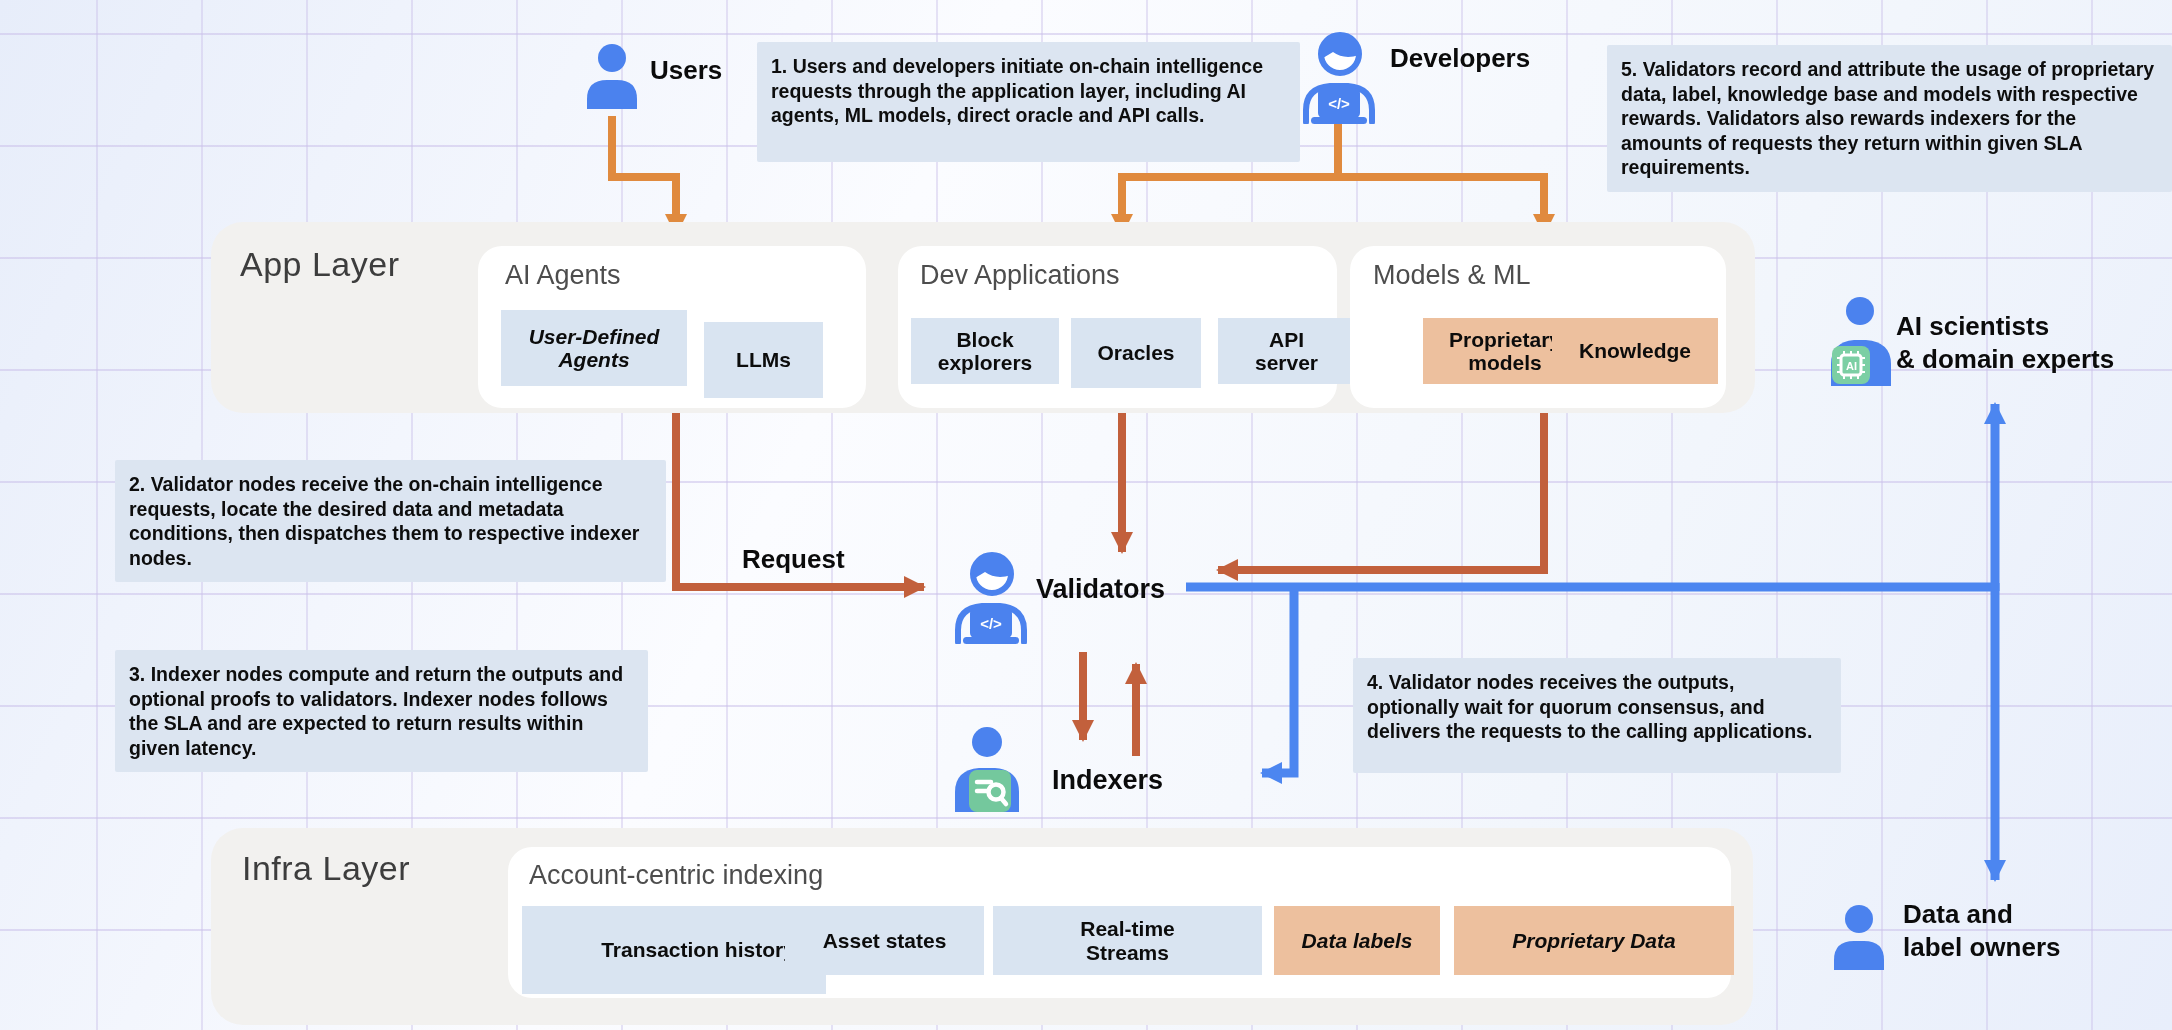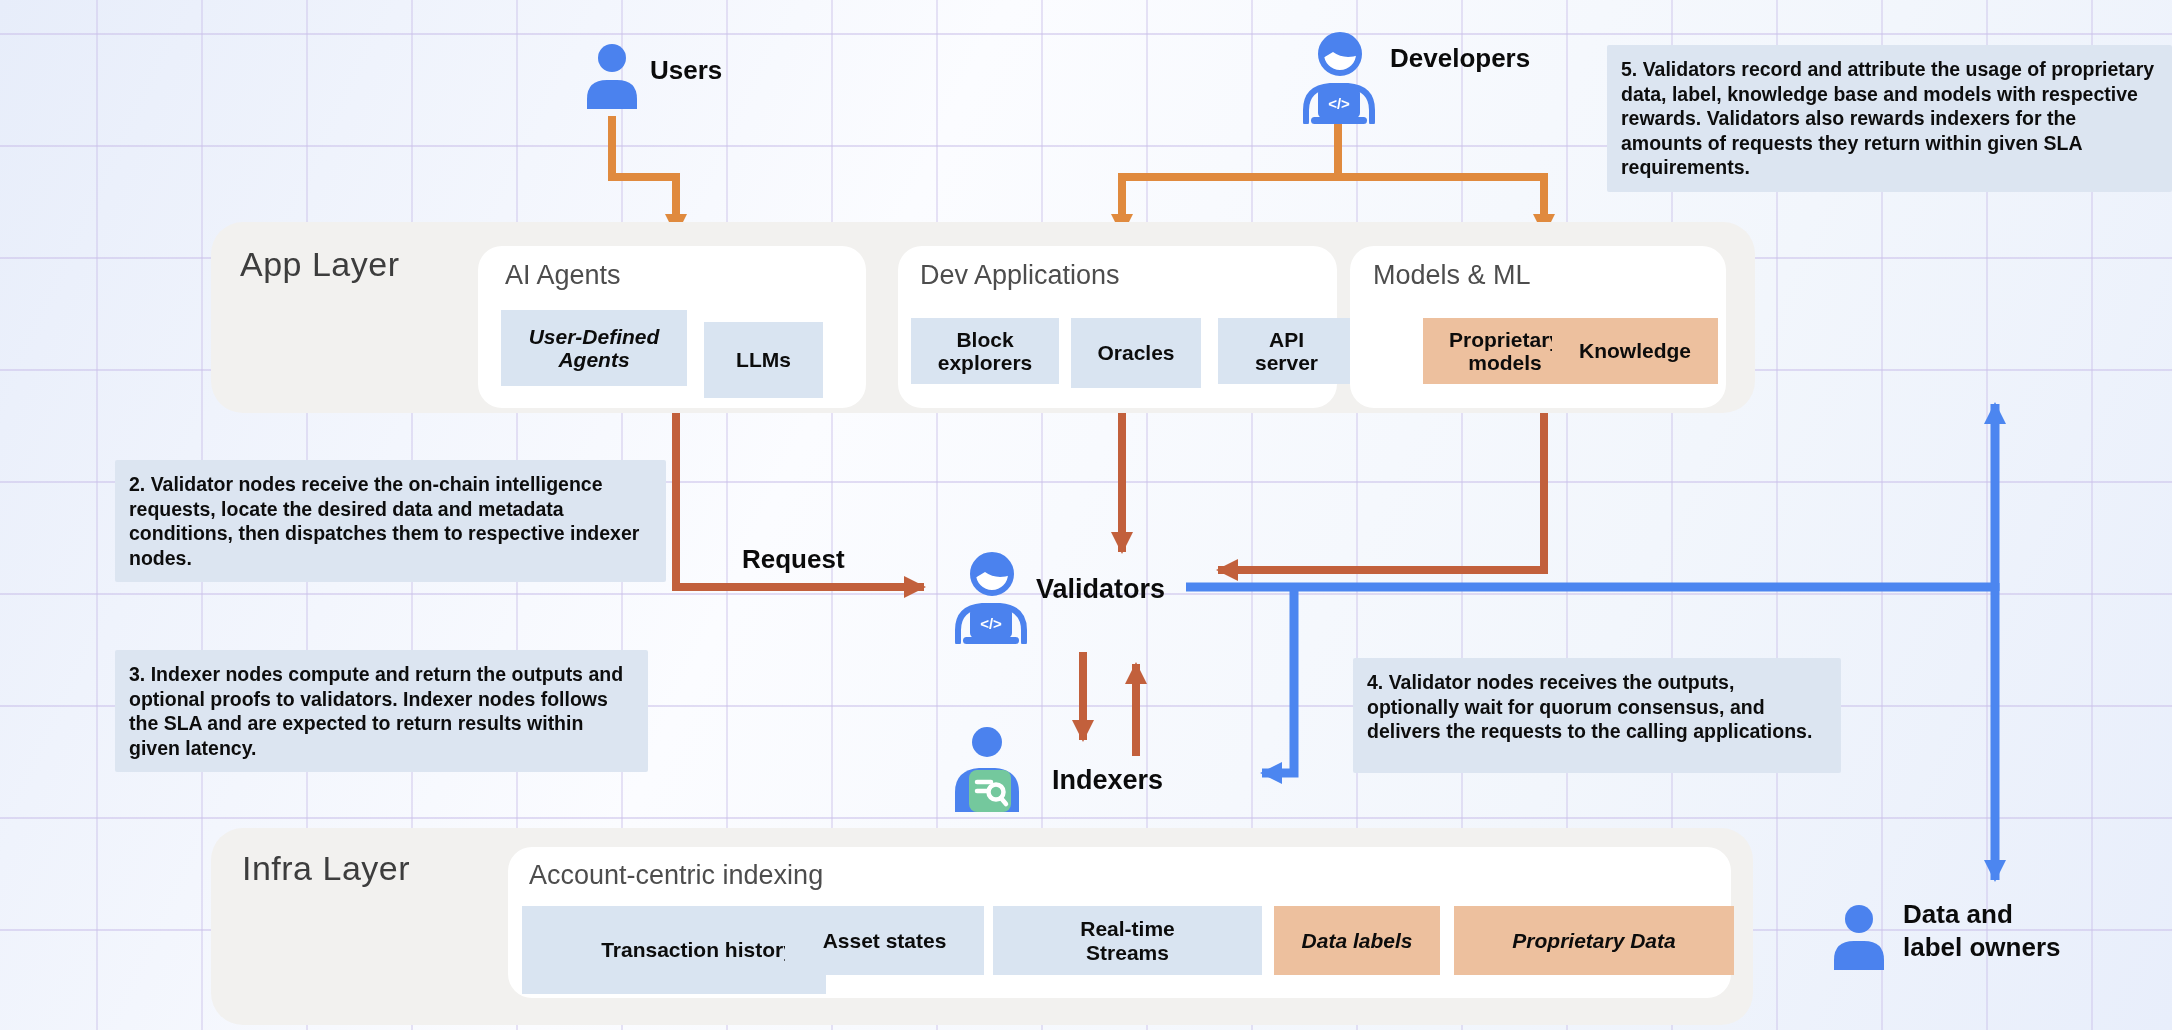--- a/index.html
+++ b/index.html
@@ -133,20 +133,21 @@
   <div class="card" style="left:508px;top:847px;width:1223px;height:151px;">
     <div class="card-title" style="left:21px;top:13px;">Account-centric indexing</div>
     <div class="chip blue" style="left:14px;top:59px;width:256px;height:88px;padding-left:48px;">Transaction history</div>
     <div class="chip blue" style="left:277px;top:59px;width:199px;height:69px;">Asset states</div>
     <div class="chip blue" style="left:485px;top:59px;width:269px;height:69px;">Real-time
 Streams</div>
     <div class="chip orange italic" style="left:766px;top:59px;width:166px;height:69px;">Data labels</div>
     <div class="chip orange italic" style="left:946px;top:59px;width:280px;height:69px;">Proprietary Data</div>
   </div>
 
+  <div class="note" style="left:757px;top:42px;width:543px;min-height:120px;">1. Users and developers initiate on-chain intelligence requests through the application layer, including AI agents, ML models, direct oracle and API calls.</div>
   <div class="note" style="left:1607px;top:45px;width:565px;min-height:140px;">5. Validators record and attribute the usage of proprietary data, label, knowledge base and models with respective rewards.  Validators also rewards indexers for the amounts of requests they return within given SLA requirements.</div>
   <div class="note" style="left:115px;top:460px;width:551px;min-height:121px;">2. Validator nodes receive the on-chain intelligence requests, locate the desired data and metadata conditions, then dispatches them to respective indexer nodes.</div>
   <div class="note" style="left:115px;top:650px;width:533px;min-height:114px;">3. Indexer nodes compute and return the outputs and optional proofs to validators. Indexer nodes follows the SLA and are expected to return results within given latency.</div>
   <div class="note" style="left:1353px;top:658px;width:488px;min-height:115px;">4. Validator nodes receives the outputs, optionally wait for quorum consensus, and delivers the requests to the calling applications.</div>
 
   <div class="edge-label" style="left:742px;top:544px;">Request</div>
 
   <div class="actor" style="left:584px;top:42px;width:230px;height:80px;">
     <svg width="56" height="70" style="position:absolute;left:0;top:0;">
         <use href="#sym-person"></use>
@@ -168,20 +169,27 @@
     <div class="actor-label" style="left:92px;top:25px;font-size:27px;">Validators</div>
   </div>
 
   <div class="actor" style="left:953px;top:722px;width:240px;height:110px;">
     <svg width="72" height="88" style="position:absolute;left:0;top:4px;">
         <use href="#sym-indexer"></use>
       </svg>
     <div class="actor-label" style="left:99px;top:42px;font-size:27px;">Indexers</div>
   </div>
 
+  <div class="actor" style="left:1828px;top:294px;width:300px;height:100px;">
+    <svg width="66" height="92" style="position:absolute;left:0;top:2px;">
+        <use href="#sym-ai-person"></use>
+      </svg>
+    <div class="actor-label" style="left:68px;top:16px;">AI scientists</div>
+    <div class="actor-label" style="left:68px;top:49px;">&amp; domain experts</div>
+  </div>
 
   <div class="actor" style="left:1828px;top:898px;width:300px;height:90px;">
     <svg width="58" height="68" style="position:absolute;left:2px;top:6px;">
         <use href="#sym-person"></use>
       </svg>
     <div class="actor-label" style="left:75px;top:0px;">Data and</div>
     <div class="actor-label" style="left:75px;top:33px;">label owners</div>
   </div>
 
 </div>

